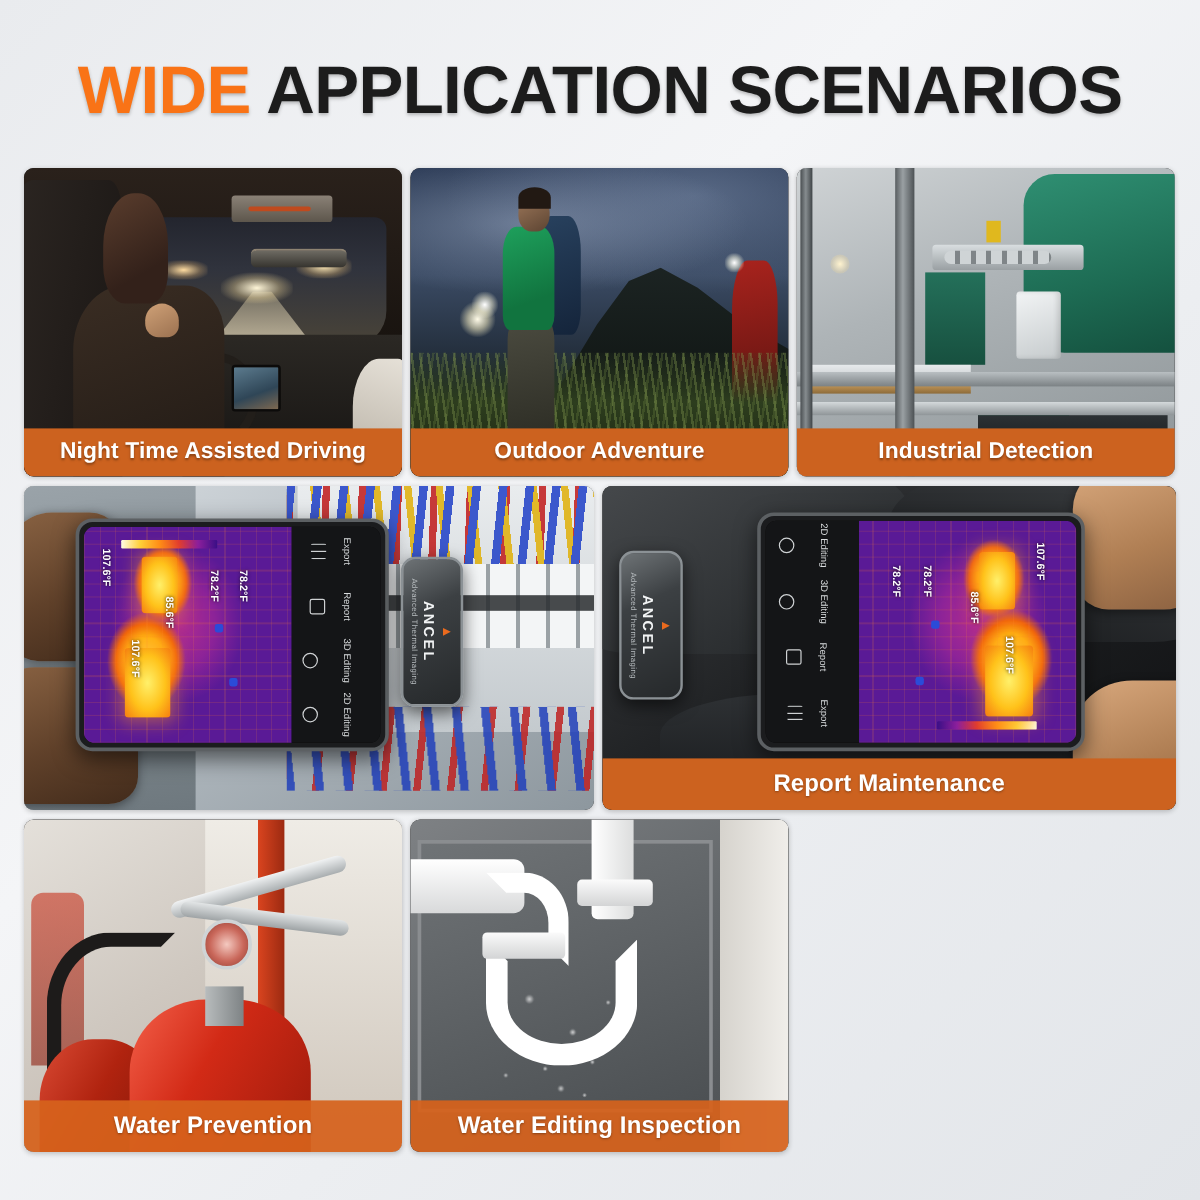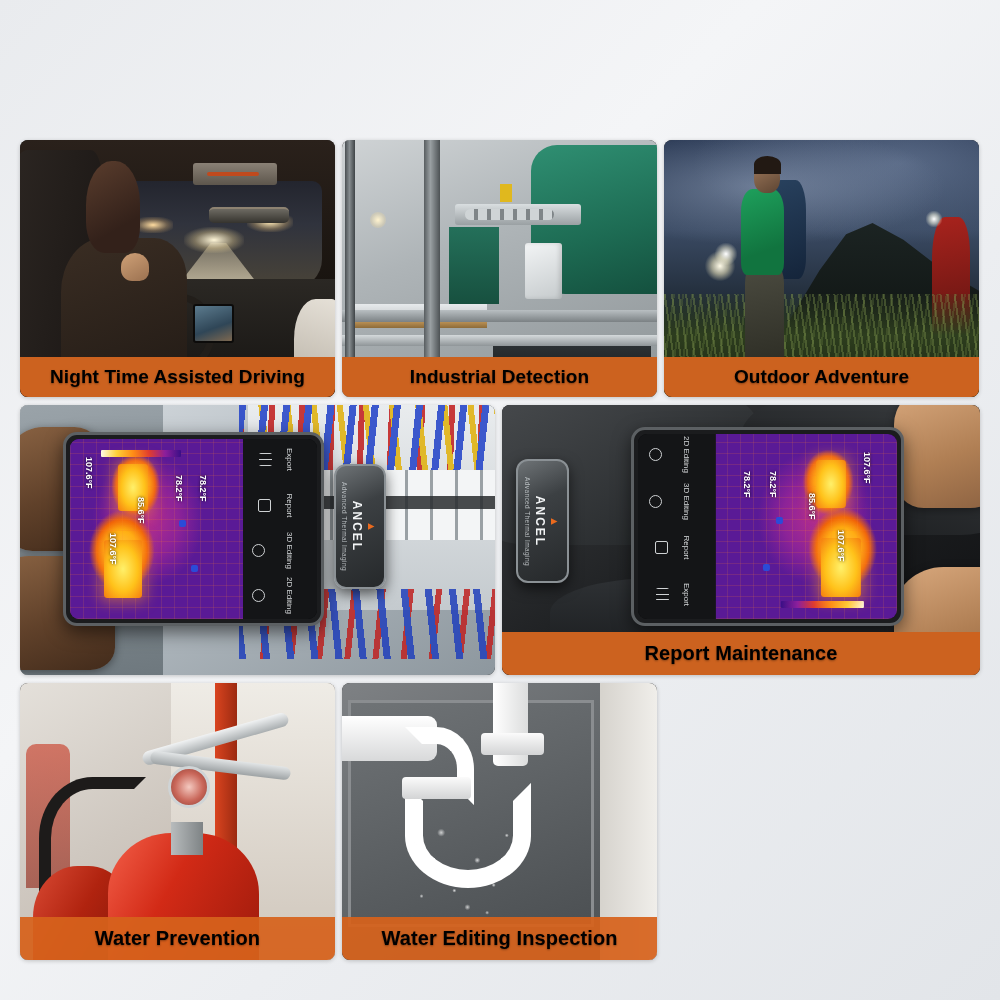--- a/index.html
+++ b/index.html
@@ -37,21 +37,21 @@
   }
   .c3 { width:315px; }
   .c2a { width:475px; }
   .c2b { width:478px; }
   .scene { position:absolute; inset:0; overflow:hidden; }
 
   .caption {
     position:absolute; left:0; right:0; bottom:0; height:40px;
     background:#CC621F;
     display:flex; align-items:center; justify-content:center;
-    color:#000000; font-size:19px; font-weight:bold;
+    color:#ffffff; font-size:19px; font-weight:bold;
     letter-spacing:0.1px; text-shadow:0 1px 2px rgba(0,0,0,0.35);
     z-index:40;
   }
   .caption.tall { height:43px; font-size:20px; }
   .caption.semi { background:rgba(214,98,28,0.93); }
 
   
   .s-night { background:linear-gradient(180deg,#2a211b 0%,#191410 55%,#120f0d 100%); }
   .n-windshield {
     position:absolute; left:32%; top:16%; width:64%; height:42%;
@@ -371,20 +371,26 @@
       radial-gradient(circle 3px at 46% 82%,rgba(255,255,255,0.7),transparent),
       radial-gradient(circle 2px at 18% 74%,rgba(255,255,255,0.7),transparent),
       radial-gradient(circle 2px at 58% 86%,rgba(255,255,255,0.65),transparent);
   }
 </style>
 </head>
 <body>
 
 <div class="page">
 
+  <div class="title-bar">
+    <div class="title">
+      <span class="accent">WIDE</span>
+      <span>APPLICATION SCENARIOS</span>
+    </div>
+  </div>
 
   <div class="grid">
 
     <div class="row row1">
 
       <div class="card c3">
         <div class="scene s-night">
           <div class="n-seat"></div>
           <div class="n-windshield"></div>
           <div class="n-road"></div>
@@ -398,56 +404,56 @@
           <div class="n-screen"></div>
           <div class="n-body"></div>
           <div class="n-head"></div>
           <div class="n-hand"></div>
           <div class="n-passenger"></div>
         </div>
         <div class="caption">Night Time Assisted Driving</div>
       </div>
 
       <div class="card c3">
+        <div class="scene s-out">
+          <div class="o-cloud1"></div>
+          <div class="o-moon"></div>
+          <div class="o-mtn"></div>
+          <div class="o-hiker2"></div>
+          <div class="o-grass"></div>
+          <div class="o-hiker">
+            <div class="o-h-pack"></div>
+            <div class="o-h-legs"></div>
+            <div class="o-h-torso"></div>
+            <div class="o-h-head"></div>
+            <div class="o-h-hair"></div>
+            <div class="o-h-lamp"></div>
+          </div>
+        </div>
+        <div class="caption">Outdoor Adventure</div>
+      </div>
+
+      <div class="card c3">
         <div class="scene s-ind">
           <div class="i-green1"></div>
           <div class="i-green2"></div>
           <div class="i-green3"></div>
           <div class="i-lamp"></div>
           <div class="i-yellow"></div>
           <div class="i-beam"></div>
           <div class="i-box"></div>
           <div class="i-plate"></div>
           <div class="i-wood"></div>
           <div class="i-rail-h1"></div>
           <div class="i-rail-h2"></div>
           <div class="i-rail-v"></div>
           <div class="i-rail-v2"></div>
           <div class="i-dark"></div>
         </div>
         <div class="caption">Industrial Detection</div>
-      </div>
-
-      <div class="card c3">
-        <div class="scene s-out">
-          <div class="o-cloud1"></div>
-          <div class="o-moon"></div>
-          <div class="o-mtn"></div>
-          <div class="o-hiker2"></div>
-          <div class="o-grass"></div>
-          <div class="o-hiker">
-            <div class="o-h-pack"></div>
-            <div class="o-h-legs"></div>
-            <div class="o-h-torso"></div>
-            <div class="o-h-head"></div>
-            <div class="o-h-hair"></div>
-            <div class="o-h-lamp"></div>
-          </div>
-        </div>
-        <div class="caption">Outdoor Adventure</div>
       </div>
     </div>
 
     <div class="row row2">
 
       <div class="card c2a">
         <div class="scene s-elec">
           <div class="breaker-wall">
             <div class="bw-left"></div>
             <div class="bw-panel"></div>

